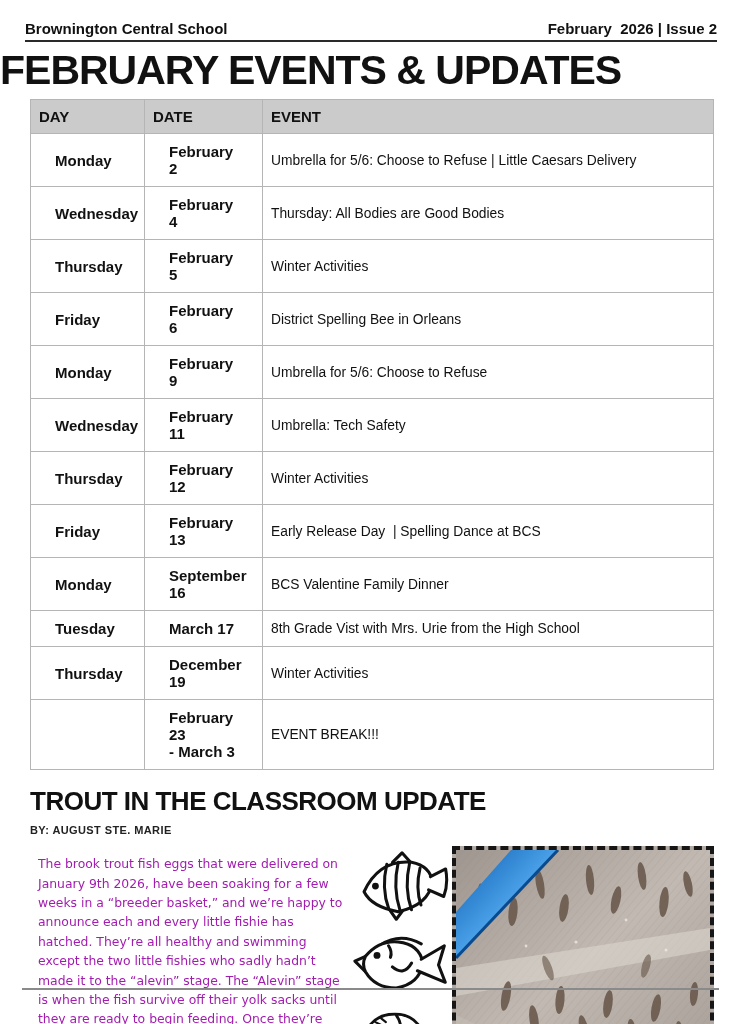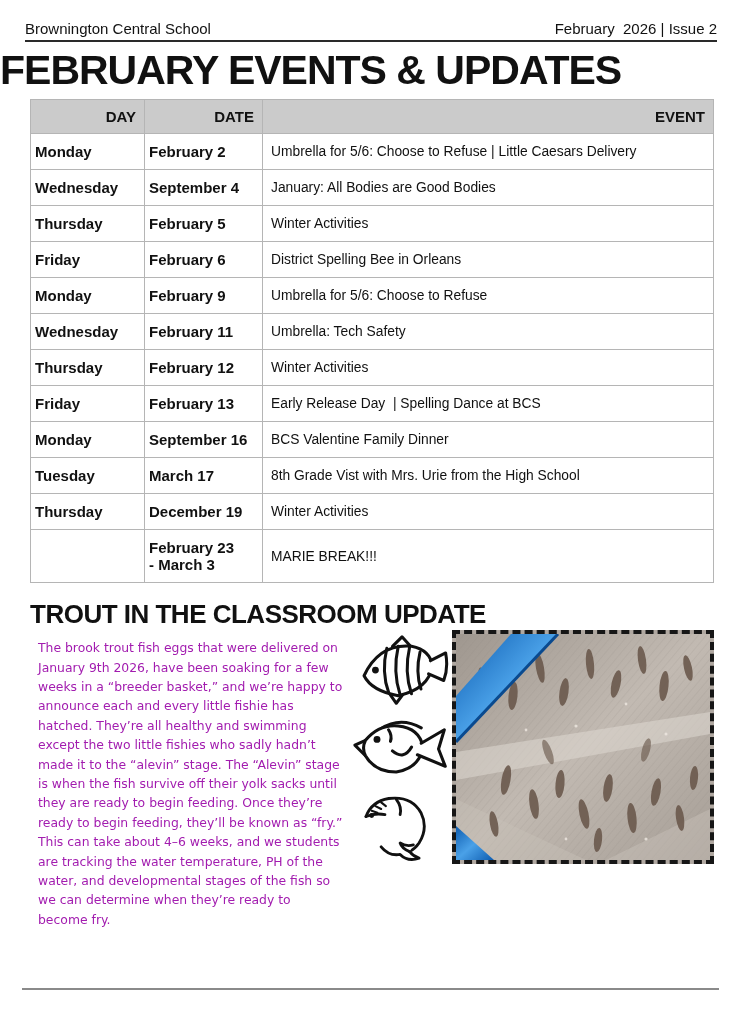--- a/index.html
+++ b/index.html
@@ -19,21 +19,21 @@
     font-family:"Liberation Sans",sans-serif;
     color:var(--text-color);
     overflow:hidden;
   }
   
   .top-header{
     margin:20px 25px 0 25px;
     display:flex;justify-content:space-between;align-items:flex-end;
     border-bottom:2px solid var(--header-rule);
     padding-bottom:3px;
-    font-size:15px;font-weight:normal;
+    font-size:15px;font-weight:bold;
   }
   .top-header .issue{white-space:pre;}
   
   .main-title{
     margin:6px 0 6px 0;
     text-align:left;
     font-size:41px;
     font-weight:900;
     letter-spacing:-1px;
     line-height:1.1;
@@ -47,27 +47,26 @@
   }
   table.events th,table.events td{
     border:1.5px solid var(--table-border);
     text-align:left;
     vertical-align:middle;
   }
   table.events th{
     background:var(--table-header-bg);
     font-size:15px;font-weight:bold;
     padding:8px 8px;
-    text-align:right;
   }
   th.col-day{width:114px;}
   th.col-date{width:118px;}
   td.day,td.date{
     font-size:15px;font-weight:bold;
-    padding:9px 4px;
+    padding:9px 24px;
   }
   td.date{white-space:pre-line;}
   td.event{
     font-size:13.8px;
     padding:9px 8px 9px 8px;
     white-space:pre-wrap;
   }
   
   .article{margin:10px 28px 0 30px;}
   .article-title{
@@ -139,22 +138,22 @@
       </tr>
     </thead>
     <tbody>
         <tr>
       <td class="day">Monday</td>
       <td class="date">February 2</td>
       <td class="event">Umbrella for 5/6: Choose to Refuse | Little Caesars Delivery</td>
     </tr>
         <tr>
       <td class="day">Wednesday</td>
-      <td class="date">September 4</td>
-      <td class="event">January: All Bodies are Good Bodies</td>
+      <td class="date">February 4</td>
+      <td class="event">Thursday: All Bodies are Good Bodies</td>
     </tr>
         <tr>
       <td class="day">Thursday</td>
       <td class="date">February 5</td>
       <td class="event">Winter Activities</td>
     </tr>
         <tr>
       <td class="day">Friday</td>
       <td class="date">February 6</td>
       <td class="event">District Spelling Bee in Orleans</td>
@@ -191,27 +190,28 @@
     </tr>
         <tr>
       <td class="day">Thursday</td>
       <td class="date">December 19</td>
       <td class="event">Winter Activities</td>
     </tr>
         <tr>
       <td class="day"></td>
       <td class="date">February 23
 - March 3</td>
-      <td class="event">MARIE BREAK!!!</td>
+      <td class="event">EVENT BREAK!!!</td>
     </tr>
       </tbody>
   </table>
 
   <section class="article">
     <h2 class="article-title">TROUT IN THE CLASSROOM UPDATE</h2>
+    <div class="byline">BY: AUGUST STE. MARIE</div>
 
     <div class="article-columns">
 
       <p class="article-text">The brook trout fish eggs that were delivered on January 9th 2026, have been soaking for a few weeks in a “breeder basket,” and we’re happy to announce each and every little fishie has hatched. They’re all healthy and swimming except the two little fishies who sadly hadn’t made it to the “alevin” stage. The “Alevin” stage is when the fish survive off their yolk sacks until they are ready to begin feeding. Once they’re ready to begin feeding, they’ll be known as “fry.” This can take about 4–6 weeks, and we students are tracking the water temperature, PH of the water, and developmental stages of the fish so we can determine when they’re ready to become fry.</p>
 
       <div class="fish-column">
 
         <span>
           <svg width="96" height="74" viewBox="0 0 100 78" fill="none" stroke="#111" stroke-width="3.2" stroke-linejoin="round" stroke-linecap="round">
             <path d="M40,13 L50,3 L59,13"></path>

